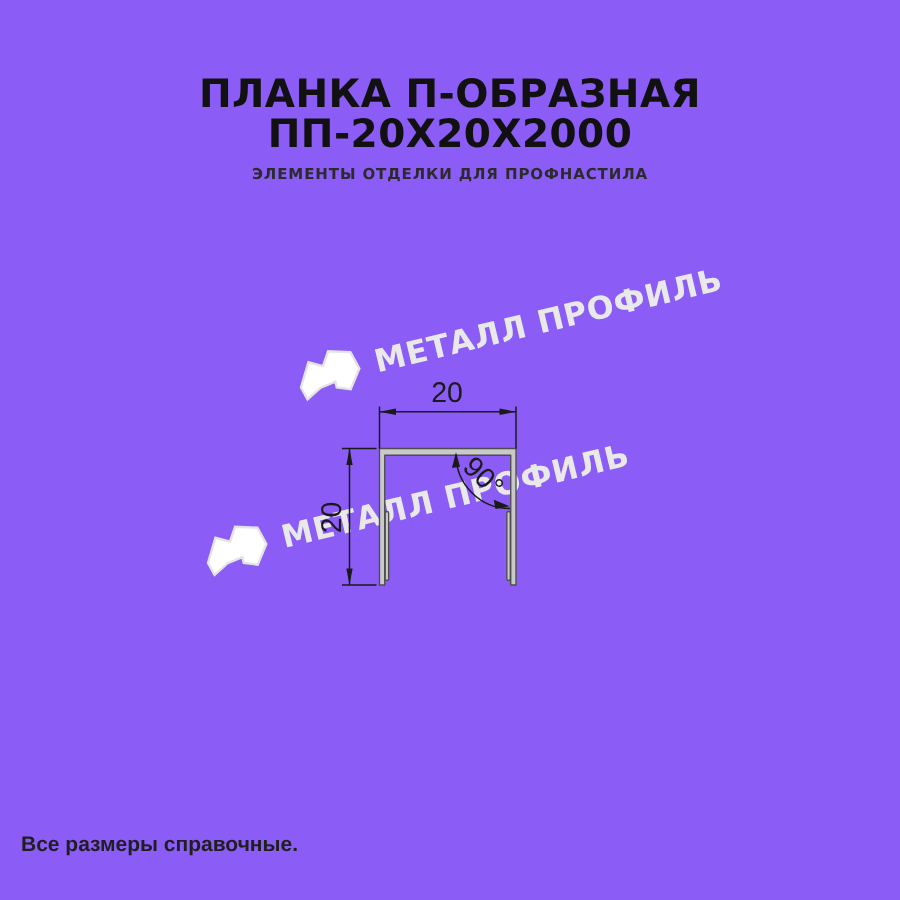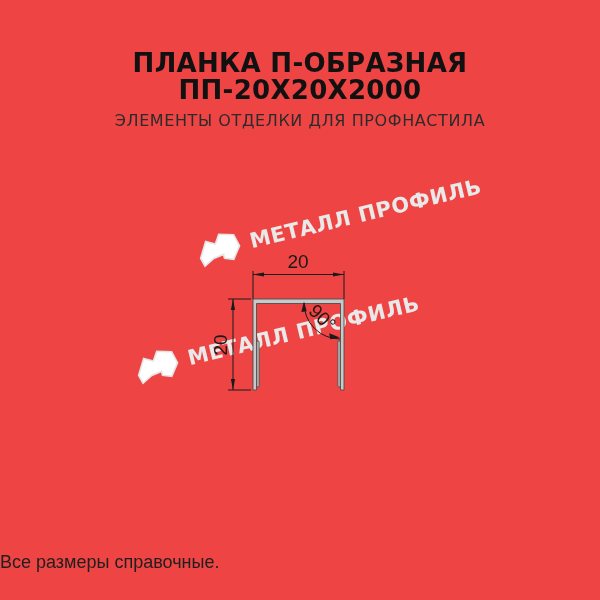--- a/index.html
+++ b/index.html
@@ -1,41 +1,41 @@
 <!DOCTYPE html>
 <html><head>
 <meta charset="utf-8">
 <style>
   html,body{margin:0;padding:0;background:#fff;}
-  .page{position:relative;width:600px;height:600px;background:#ef4444;overflow:hidden;
+  .page{position:relative;width:600px;height:600px;background:#8b5cf6;overflow:hidden;
         font-family:"Liberation Sans",sans-serif;}
 
   
   .header{position:absolute;left:0;top:50px;width:600px;text-align:center;}
   .title{font-family:"DejaVu Sans",sans-serif;font-weight:800;color:#111;
          font-size:26px;line-height:27px;letter-spacing:.3px;}
-  .subtitle{margin-top:7px;font-family:"DejaVu Sans",sans-serif;font-weight:400;
-            color:#2b2b2b;font-size:16px;letter-spacing:.6px;}
+  .subtitle{margin-top:7px;font-family:"DejaVu Sans",sans-serif;font-weight:700;
+            color:#2b2b2b;font-size:10px;letter-spacing:.6px;}
 
   
   .wm{position:absolute;display:flex;align-items:center;gap:8px;
       transform:rotate(-13.5deg);color:#e9e9e9;pointer-events:none;}
   .wm-text{font-family:"DejaVu Sans",sans-serif;font-weight:700;font-size:21px;
            letter-spacing:.5px;white-space:nowrap;}
   .wm-top{left:192px;top:196px;width:262px;height:56px;}
   .wm-mid{left:130px;top:313px;width:262px;height:56px;}
   .wm svg{flex:0 0 auto;}
 
   
   .diagram-svg{position:absolute;left:0;top:0;}
   .dim-text{font-family:"Liberation Sans",sans-serif;font-size:19px;fill:#1a1a1a;}
 
   
-  .footer{position:absolute;left:0;top:555px;color:#1f1f1f;
-          font-size:18px;line-height:15px;}
+  .footer{position:absolute;left:14px;top:555px;color:#1f1f1f;
+          font-size:14px;line-height:15px;font-weight:bold;}
 </style>
 </head>
 <body>
 
 <div class="page">
 
   <div class="header">
     <div class="title">
       <div>ПЛАНКА П-ОБРАЗНАЯ</div>
       <div>ПП-20Х20Х2000</div>

